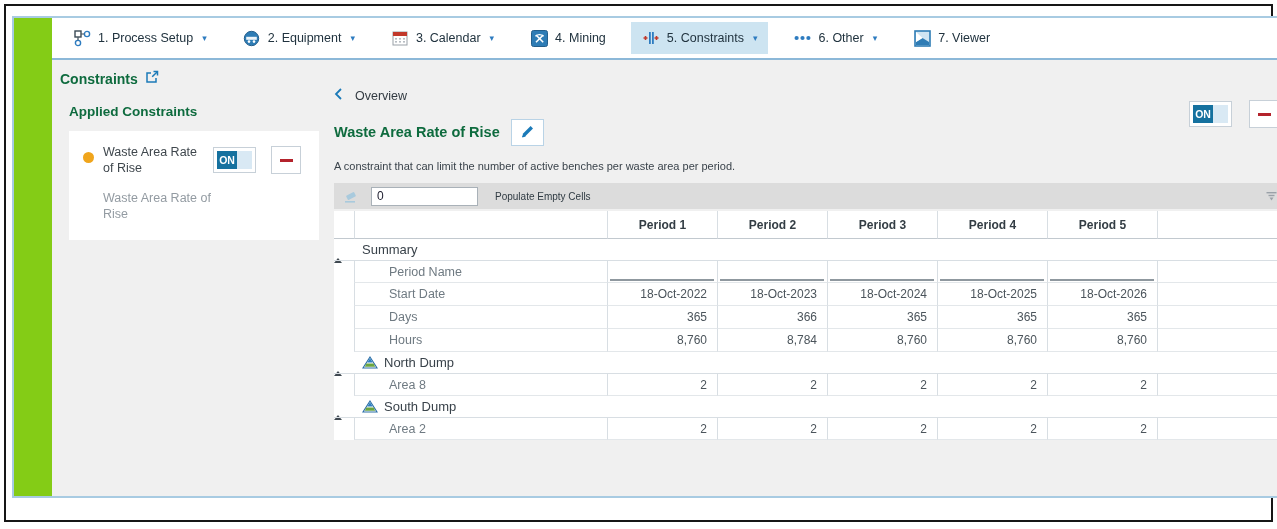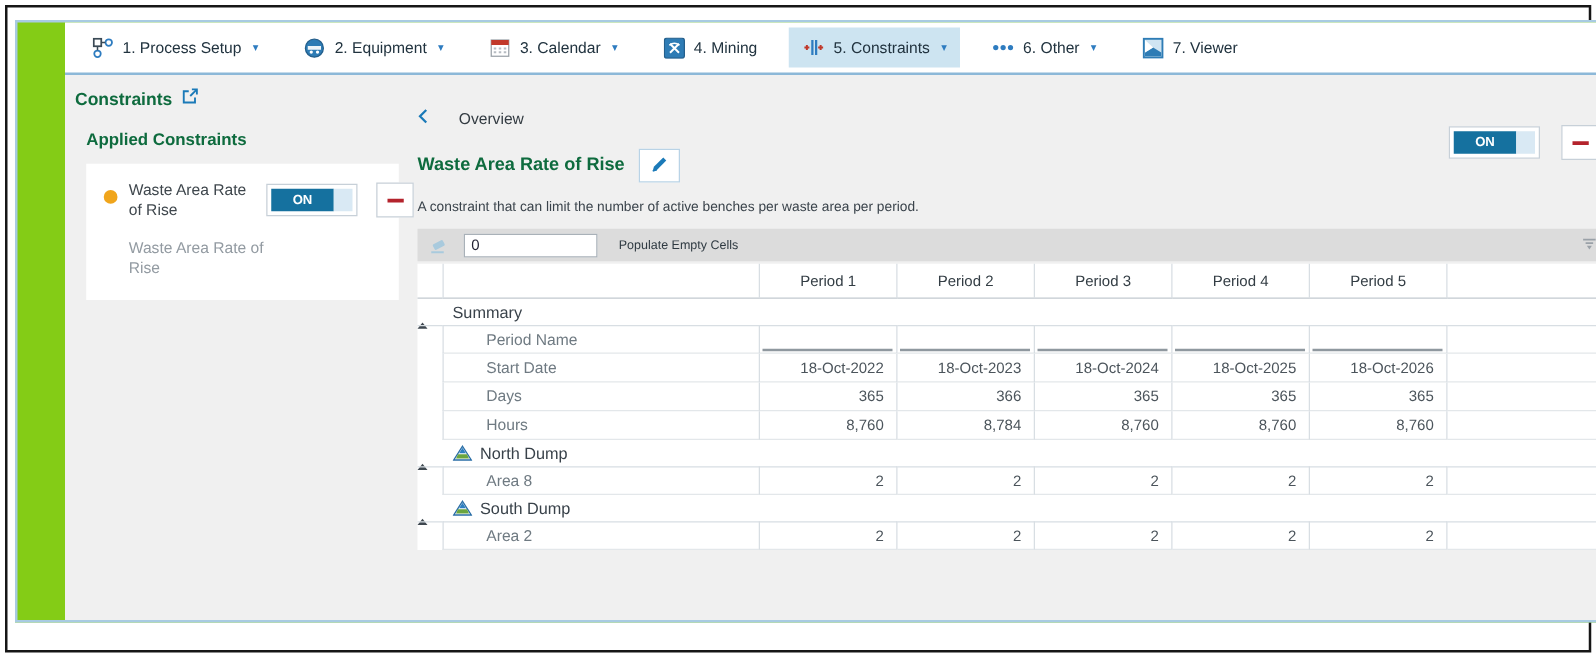--- a/index.html
+++ b/index.html
@@ -29,52 +29,52 @@
   .sb-section{color:#0e6b3e;font-weight:bold;font-size:13.5px;margin:17px 0 0 9px;}
   .sb-card{margin:12px 0 0 9px;width:250px;background:#fff;padding:13px 8px 18px 13px;box-sizing:border-box;}
   .sb-item{display:flex;align-items:flex-start;}
   .dot{width:11px;height:11px;border-radius:50%;background:#f0a51c;margin:8px 9px 0 1px;flex:0 0 auto;}
   .sb-item-label{width:106px;font-size:12.5px;color:#3f474d;line-height:1.3;flex:0 0 auto;}
   .sb-sub{margin:13px 0 0 21px;width:110px;color:#939ba2;font-size:12.5px;line-height:1.3;}
 
   
   .toggle{background:#fff;border:1px solid #c7d0d8;padding:3px;display:inline-flex;flex:0 0 auto;}
   .toggle-on{background:#15719f;color:#fff;font-size:10.5px;font-weight:bold;
-             width:50px;height:18px;display:flex;align-items:center;justify-content:center;}
+             width:20px;height:18px;display:flex;align-items:center;justify-content:center;}
   .toggle-off{background:#d9e9f4;width:15px;height:18px;}
   .btn-minus{width:28px;height:26px;background:#fff;border:1px solid #c7d0d8;
              display:inline-flex;align-items:center;justify-content:center;flex:0 0 auto;cursor:pointer;}
   .minus-bar{width:13px;height:3px;background:#b4232c;}
   .sb-item .toggle{margin-left:4px;margin-top:3px;}
   .sb-item .btn-minus{margin-left:15px;margin-top:2px;}
 
   
   .main{flex:1;position:relative;padding:26px 6px 0 10px;box-sizing:border-box;overflow:hidden;}
-  .back-link{display:inline-flex;align-items:center;gap:25px;font-size:12.5px;color:#333b42;cursor:pointer;}
+  .back-link{display:inline-flex;align-items:center;gap:13px;font-size:12.5px;color:#333b42;cursor:pointer;}
   .title-row{display:flex;align-items:center;gap:11px;margin-top:15px;height:26px;}
   .main-title{color:#0e6b3e;font-weight:bold;font-size:14.5px;}
   .pencil-btn{width:31px;height:25px;background:#fff;border:1px solid #b9d3e6;
               display:flex;align-items:center;justify-content:center;cursor:pointer;}
   .controls{position:absolute;right:16px;top:40px;display:flex;align-items:center;gap:17px;}
   .desc{margin-top:15px;font-size:11px;color:#3a434b;}
 
   
   .toolbar{margin-top:11px;height:26px;background:#dcdcdc;display:flex;align-items:center;padding:0 9px;}
   .erase-icon{width:16px;height:16px;display:flex;align-items:center;}
   .populate-input{width:95px;height:17px;border:1px solid #a9b1b8;font-size:12px;
                   padding:0 5px;margin-left:12px;font-family:"Liberation Sans",sans-serif;color:#223;}
   .populate-label{margin-left:17px;font-size:10px;color:#2f3a42;cursor:pointer;}
   .filter-icon{margin-left:auto;margin-right:3px;cursor:pointer;}
 
   
   .grid{margin-top:2px;background:#fff;--cols:20px 254px repeat(5,110px) minmax(0,1fr);}
   .grow{display:grid;grid-template-columns:var(--cols);}
   .ghead{height:28px;}
   .ghead>div{display:flex;align-items:center;justify-content:center;
-             font-size:12px;font-weight:normal;color:#333d44;
+             font-size:12px;font-weight:bold;color:#333d44;
              border-bottom:1px solid #c2c9cf;box-sizing:border-box;}
   .ghead .gh-gutter{border-bottom:1px solid #c2c9cf;}
   .ghead .gh-label{border-left:1px solid #d8dee3;border-right:1px solid #d8dee3;}
   .ghead .gh-col{border-right:1px solid #d8dee3;}
   .row-group{height:21px;display:grid;grid-template-columns:20px minmax(0,1fr);align-items:center;cursor:pointer;}
   .expander{justify-self:end;margin-right:3px;width:0;height:0;
             border-left:4px solid transparent;border-right:4px solid transparent;
             border-bottom:5px solid #3f4850;}
   .group-content{display:flex;align-items:center;gap:6px;padding-left:8px;
                  font-size:13px;color:#39424a;}

